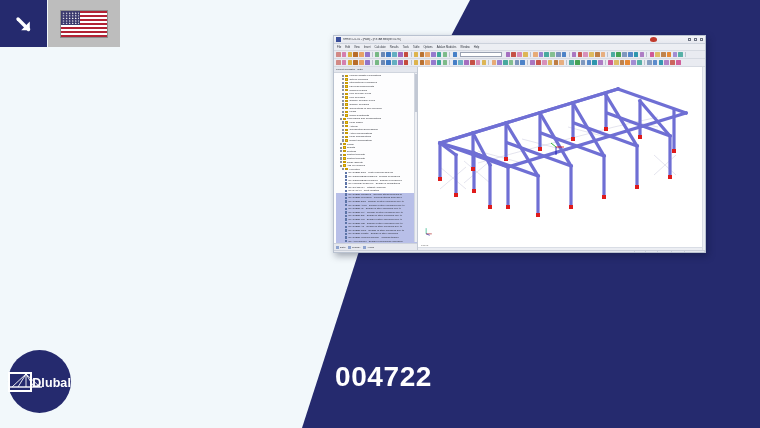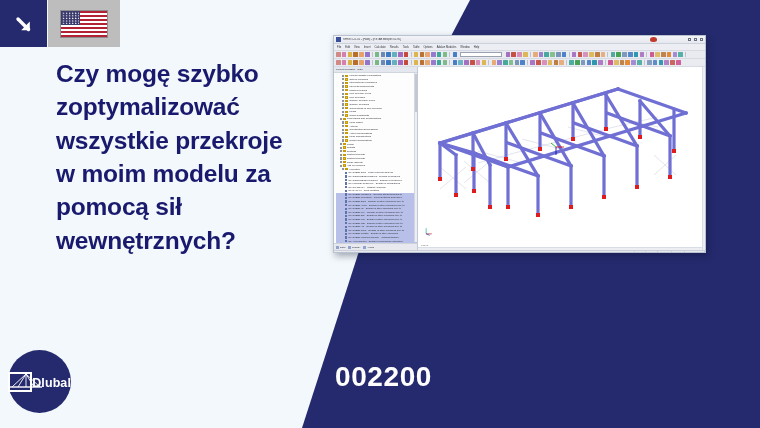--- a/index.html
+++ b/index.html
@@ -181,43 +181,37 @@
 
   <div class="flag-box">
     <div class="flag">
       <div class="stripes"></div>
       <div class="canton">
           <div class="stars"></div>
         </div>
     </div>
   </div>
 
-  <div class="headline">Czy mogę szybko
-zoptymalizować
-wszystkie przekroje
-w moim modelu za
-pomocą sił
-wewnętrznych?</div>
 
   <div class="logo">
     <div class="mark">
       <div class="top-line"></div>
       <div class="bot-line"></div>
       <div class="l-edge"></div>
       <div class="r-edge"></div>
       <svg width="36" height="20" viewBox="0 0 36 20">
         <path d="M18 2 L4 15 M18 2 L32 15 M18 2 L18 15 M18 2 L10 15 M18 2 L26 15" stroke="#ffffff" stroke-width="0.9" fill="none"></path>
         <path d="M2 15 L34 15" stroke="#ffffff" stroke-width="1.4"></path>
       </svg>
     </div>
     <div class="name">Dlubal</div>
   </div>
 
   <div class="faq-wrap">
-    <div class="faq-num">002200</div>
+    <div class="faq-num">004722</div>
   </div>
 
   <div class="app-window">
 
     <div class="app-titlebar">
       <span class="t-icon"></span>
       <span class="t-text">RFEM 5.21.01 - [Halle] - [RSTAB Beispiel 01.rf5]</span>
       <span class="wbtns">
         <i></i>
         <i></i>

